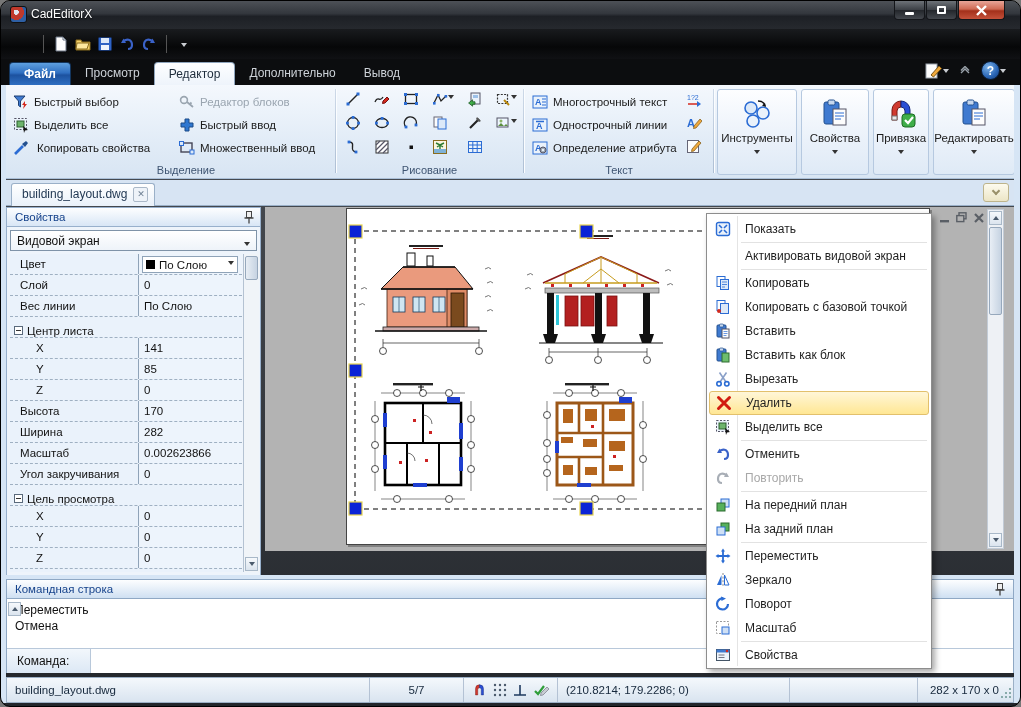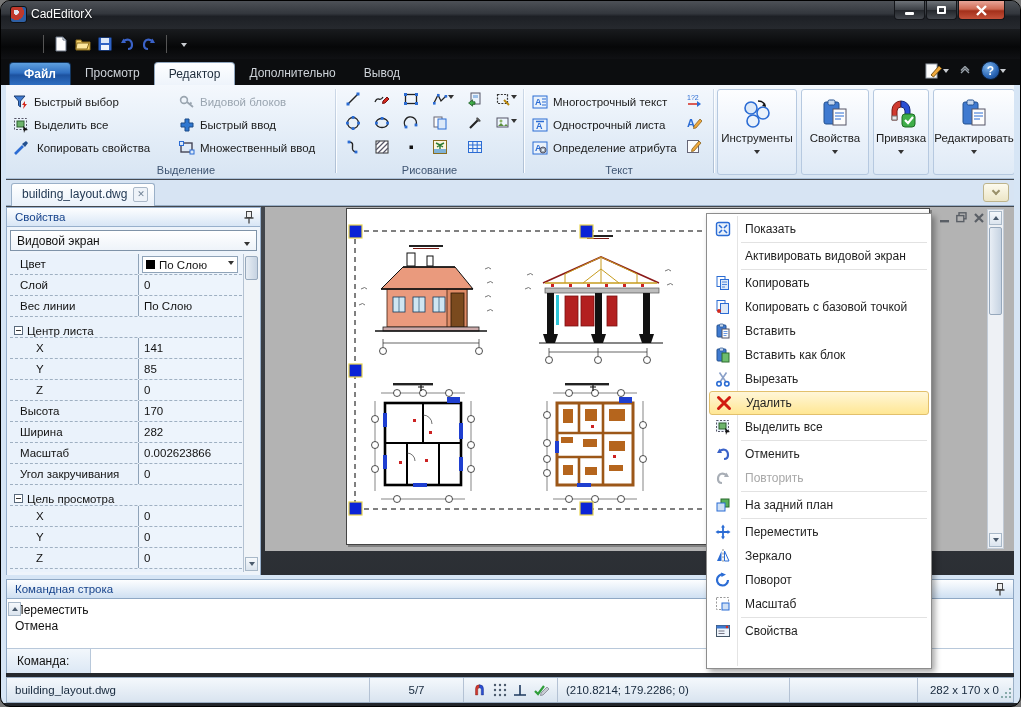--- a/index.html
+++ b/index.html
@@ -236,21 +236,21 @@
             <path d="M2 14 L10 6" stroke="#2b6cd4" stroke-width="2.6"></path>
             <path d="M9 4 l3 3 3 -4 -2 -2 z" fill="#23508f"></path>
           </svg>
         <span>Копировать свойства</span>
       </div>
       <div class="ritem dis" style="left:178px;top:7px;">
         <svg class="mini" viewBox="0 0 16 16">
             <circle cx="5" cy="6" r="3.4" fill="none" stroke="#9aa5b0" stroke-width="1.6"></circle>
             <path d="M8 8 L14 13 M11 10 l1.5 -1.5" stroke="#9aa5b0" stroke-width="1.8"></path>
           </svg>
-        <span>Видовой блоков</span>
+        <span>Редактор блоков</span>
       </div>
       <div class="ritem" style="left:178px;top:30px;">
         <svg class="mini" viewBox="0 0 16 16">
             <path d="M6 2 h4 v4 h4 v4 h-4 v4 h-4 v-4 h-4 v-4 h4 z" fill="#2e77d0" stroke="#1a4a87"></path>
           </svg>
         <span>Быстрый ввод</span>
       </div>
       <div class="ritem" style="left:178px;top:53px;">
         <svg class="mini" viewBox="0 0 16 16">
             <rect x="2" y="3" width="11" height="9" fill="none" stroke="#445" stroke-width="1.4"></rect>
@@ -368,21 +368,21 @@
             <path d="M10 5 h4 M10 8 h4 M10 11 h4" stroke="#2b6cd4"></path>
           </svg>
         <span>Многострочный текст</span>
       </div>
       <div class="ritem" style="left:6px;top:30px;">
         <svg class="mini" viewBox="0 0 16 16">
             <rect x="1" y="2" width="14" height="12" fill="#eaf2fb" stroke="#2b6cd4"></rect>
             <text x="4" y="12" font-size="9" font-weight="bold" fill="#2b6cd4" font-family="Liberation Sans,sans-serif">A</text>
             <path d="M4 4.5 h8" stroke="#2b6cd4" stroke-width="1.4"></path>
           </svg>
-        <span>Однострочный листа</span>
+        <span>Однострочный линии</span>
       </div>
       <div class="ritem" style="left:6px;top:53px;">
         <svg class="mini" viewBox="0 0 16 16">
             <rect x="1" y="2" width="14" height="12" fill="#eaf2fb" stroke="#2b6cd4"></rect>
             <text x="3" y="11" font-size="9" font-weight="bold" fill="#2b6cd4" font-family="Liberation Sans,sans-serif">A</text>
             <circle cx="11" cy="10" r="3" fill="#9aa5b0" stroke="#556"></circle>
             <circle cx="11" cy="10" r="1.2" fill="#eaf2fb"></circle>
           </svg>
         <span>Определение атрибута</span>
       </div>
@@ -882,20 +882,29 @@
             <path d="M12 6 C9 2 3 3 3 9 C3 12 5 13 7 13" fill="none" stroke="#a8aeb6" stroke-width="2.2"></path>
             <path d="M14 7 L9 7 L11.5 2.5 z" fill="#a8aeb6"></path>
           </svg>
         </span>
         <span class="mi-lb">Повторить</span>
       </div>
     <div class="msep"></div>
     <div class="mi">
         <span class="mi-ic">
           <svg width="16" height="16" viewBox="0 0 16 16">
+            <rect x="6" y="2" width="8" height="8" fill="#cfe0f5" stroke="#2b6cd4"></rect>
+            <rect x="2" y="6" width="8" height="8" fill="#57b05b" stroke="#2a6b2e"></rect>
+          </svg>
+        </span>
+        <span class="mi-lb">На передний план</span>
+      </div>
+    <div class="mi">
+        <span class="mi-ic">
+          <svg width="16" height="16" viewBox="0 0 16 16">
             <rect x="6" y="2" width="8" height="8" fill="#57b05b" stroke="#2a6b2e"></rect>
             <rect x="2" y="6" width="8" height="8" fill="#cfe0f5" stroke="#2b6cd4"></rect>
           </svg>
         </span>
         <span class="mi-lb">На задний план</span>
       </div>
     <div class="msep"></div>
     <div class="mi">
         <span class="mi-ic">
           <svg width="16" height="16" viewBox="0 0 16 16">

